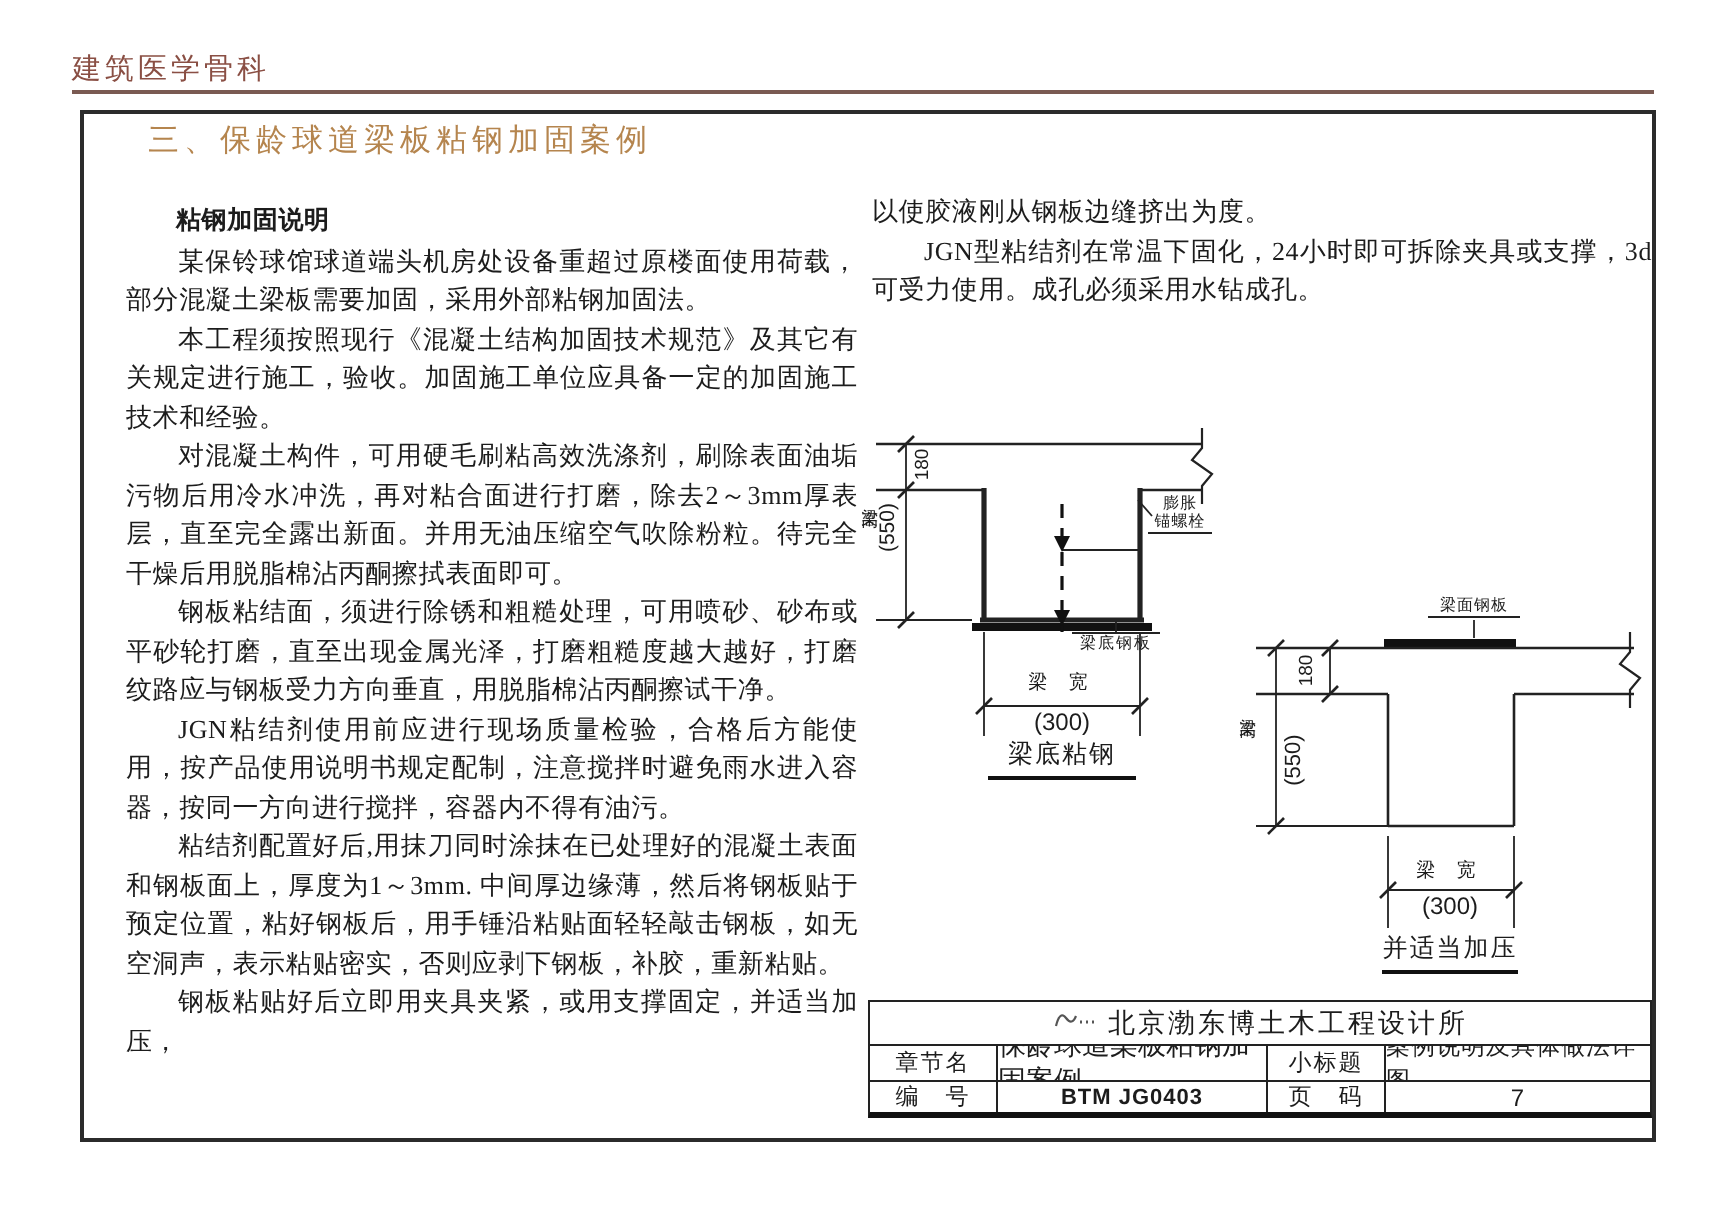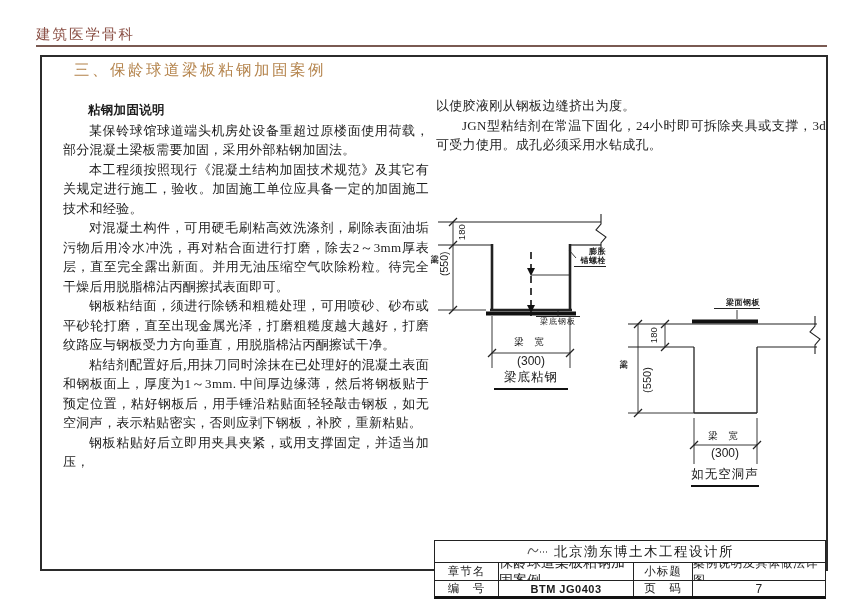--- a/index.html
+++ b/index.html
@@ -13,27 +13,27 @@
   .col-left{left:63px;top:101px;width:366px;font-size:13px;line-height:19.5px;text-align:justify;letter-spacing:0.3px;}
   .col-right{left:436px;top:96px;width:390px;font-size:13px;line-height:19.5px;text-align:justify;letter-spacing:0.3px;}
   p.body-p{margin:0;text-indent:2em;}
   p.subtitle{margin:0;text-indent:2em;font-weight:bold;font-family:"Liberation Sans","DejaVu Sans",sans-serif;font-size:12.5px;}
   p.noindent{text-indent:0;}
   .diagram-svg{left:0;top:0;}
   .dlabel{position:absolute;font-family:"Liberation Sans","DejaVu Sans",sans-serif;color:#1c1c1c;line-height:1.1;}
   .rot{transform:rotate(-90deg);}
   .vtext{writing-mode:vertical-rl;text-orientation:upright;}
   .caption{border-bottom:2.5px solid #111;padding-bottom:3px;text-align:center;font-size:12.5px;letter-spacing:1px;}
-  .callout{font-size:8px;text-align:right;letter-spacing:0.5px;font-weight:bold;}
+  .callout{font-size:8px;text-align:center;letter-spacing:0.5px;}
   .callout .ul{border-bottom:1px solid #222;}
   .callout-ol{font-size:8px;text-align:center;border-top:1px solid #222;padding-top:1px;letter-spacing:1px;}
   .dimtxt{text-align:center;}
   
   .tblock{left:434px;top:500px;width:392px;font-family:"Liberation Sans","DejaVu Sans",sans-serif;
-          border:1.3px solid #222;border-bottom:3px solid #111;box-sizing:border-box;background:#fff;margin-top:40px;}
+          border:1.3px solid #222;border-bottom:3px solid #111;box-sizing:border-box;background:#fff;}
   .trow{display:flex;border-top:1.2px solid #222;}
   .trow:first-child{border-top:none;}
   .tcell{box-sizing:border-box;border-left:1.2px solid #222;display:flex;align-items:center;justify-content:center;overflow:hidden;}
   .tcell:first-child{border-left:none;}
   .r1{height:21px;}
   .r2{height:17px;}
   .r3{height:15px;}
   .company{font-size:13.5px;letter-spacing:1.5px;font-family:"Liberation Serif",serif;}
   .lbl{font-size:11.5px;letter-spacing:1px;}
   .c1{width:63px;} .c2{width:135px;} .c3{width:59px;} .c4{width:135px;flex:1;}
@@ -52,20 +52,21 @@
   <div class="abs content-box"></div>
 
   <div class="abs section-title">三、保龄球道梁板粘钢加固案例</div>
 
   <div class="abs col-left">
     <p class="subtitle">粘钢加固说明</p>
     <p class="body-p">某保铃球馆球道端头机房处设备重超过原楼面使用荷载，部分混凝土梁板需要加固，采用外部粘钢加固法。</p>
     <p class="body-p">本工程须按照现行《混凝土结构加固技术规范》及其它有关规定进行施工，验收。加固施工单位应具备一定的加固施工技术和经验。</p>
     <p class="body-p">对混凝土构件，可用硬毛刷粘高效洗涤剂，刷除表面油垢污物后用冷水冲洗，再对粘合面进行打磨，除去2～3mm厚表层，直至完全露出新面。并用无油压缩空气吹除粉粒。待完全干燥后用脱脂棉沾丙酮擦拭表面即可。</p>
     <p class="body-p">钢板粘结面，须进行除锈和粗糙处理，可用喷砂、砂布或平砂轮打磨，直至出现金属光泽，打磨粗糙度越大越好，打磨纹路应与钢板受力方向垂直，用脱脂棉沾丙酮擦试干净。</p>
+    <p class="body-p">JGN粘结剂使用前应进行现场质量检验，合格后方能使用，按产品使用说明书规定配制，注意搅拌时避免雨水进入容器，按同一方向进行搅拌，容器内不得有油污。</p>
     <p class="body-p">粘结剂配置好后,用抹刀同时涂抹在已处理好的混凝土表面和钢板面上，厚度为1～3mm. 中间厚边缘薄，然后将钢板贴于预定位置，粘好钢板后，用手锤沿粘贴面轻轻敲击钢板，如无空洞声，表示粘贴密实，否则应剥下钢板，补胶，重新粘贴。</p>
     <p class="body-p">钢板粘贴好后立即用夹具夹紧，或用支撑固定，并适当加压，</p>
   </div>
 
   <div class="abs col-right">
     <p class="body-p noindent">以使胶液刚从钢板边缝挤出为度。</p>
     <p class="body-p">JGN型粘结剂在常温下固化，24小时即可拆除夹具或支撑，3d可受力使用。成孔必须采用水钻成孔。</p>
   </div>
 
   <svg class="abs diagram-svg" width="863" height="604" viewBox="0 0 863 604" fill="none" stroke="#222" stroke-width="1.2">
@@ -148,21 +149,21 @@
   <div class="dlabel caption" style="left:494px;top:371px;width:74px;">梁底粘钢</div>
 
   <div class="dlabel callout" style="left:714px;top:299px;width:46px;">
     <div class="ul">梁面钢板</div>
   </div>
   <div class="dlabel rot dimtxt" style="left:640px;top:330px;width:28px;font-size:9.5px;">180</div>
   <div class="dlabel vtext" style="left:619px;top:352px;font-size:8.5px;letter-spacing:1px;">梁高</div>
   <div class="dlabel rot dimtxt" style="left:629px;top:374px;width:36px;font-size:11px;">(550)</div>
   <div class="dlabel dimtxt" style="left:699px;top:431px;width:52px;font-size:9.5px;letter-spacing:4px;">梁 宽</div>
   <div class="dlabel dimtxt" style="left:699px;top:447px;width:52px;font-size:12px;">(300)</div>
-  <div class="dlabel caption" style="left:691px;top:468px;width:68px;">如无空洞声</div>
+  <div class="dlabel caption" style="left:691px;top:468px;width:68px;">并适当加压</div>
 
   <div class="abs tblock">
     <div class="trow r1">
       <div class="tcell c1" style="width:100%;border-left:none;">
         <span class="logo">
           <svg width="22" height="13" viewBox="0 0 22 13" fill="none" stroke="#555" stroke-width="1.1">
             <path d="M2 10 Q4 2 7 6 T12 5"></path>
             <path d="M14 8 h1 M17 8 h1 M20 8 h1" stroke-width="1.4"></path>
           </svg>
         </span>

